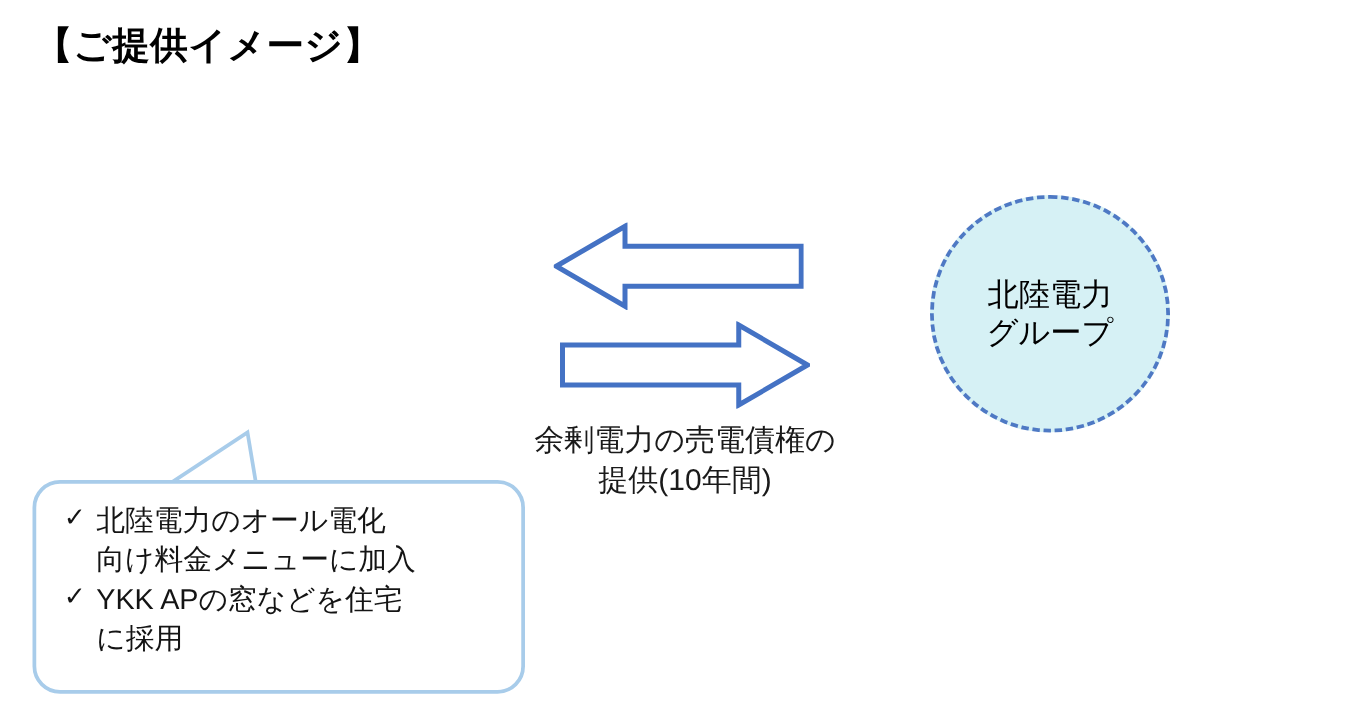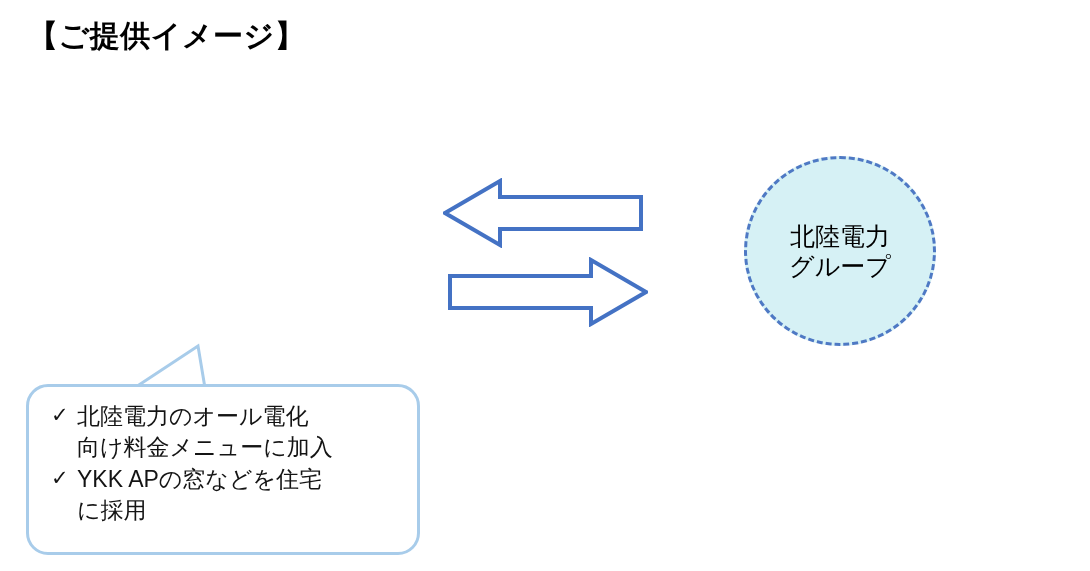--- a/index.html
+++ b/index.html
@@ -163,20 +163,22 @@
       <polygon points="2,35 57,3 57,19 198,19 198,51 57,51 57,67" fill="#FFFFFF" stroke="#4472C4" stroke-width="4" stroke-linejoin="miter"></polygon>
     </svg>
   </div>
 
   <div class="arrow-wrap" id="arrow-right-wrap">
     <svg width="200" height="70" viewBox="0 0 200 70" xmlns="http://www.w3.org/2000/svg">
       <polygon points="198,35 143,3 143,19 2,19 2,51 143,51 143,67" fill="#FFFFFF" stroke="#4472C4" stroke-width="4" stroke-linejoin="miter"></polygon>
     </svg>
   </div>
 
+  <div class="arrow-caption" id="caption-bottom">余剰電力の売電債権の
+提供(10年間)</div>
 
   <div id="callout-tail">
     <svg width="180" height="80" viewBox="0 0 180 80" xmlns="http://www.w3.org/2000/svg">
       <polygon points="88,16 96,64 0,74" fill="#FFFFFF" stroke="#A8CCEA" stroke-width="3" stroke-linejoin="miter"></polygon>
     </svg>
   </div>
 
   <div id="callout">
     <ul class="callout-list">
       <li class="callout-item">

